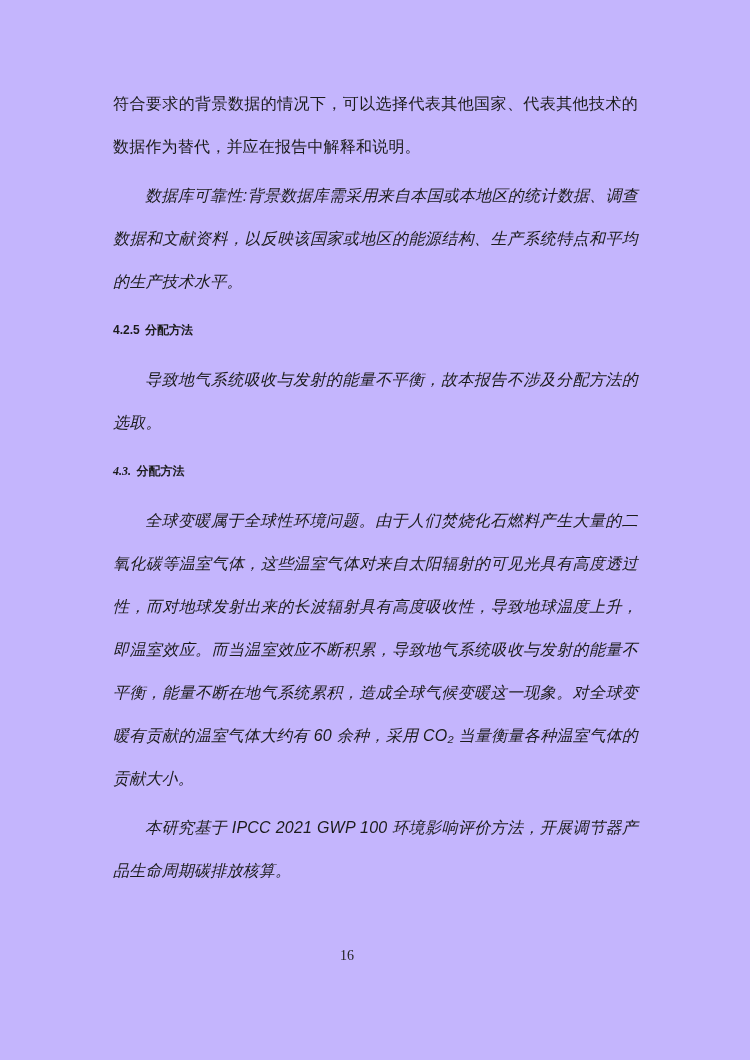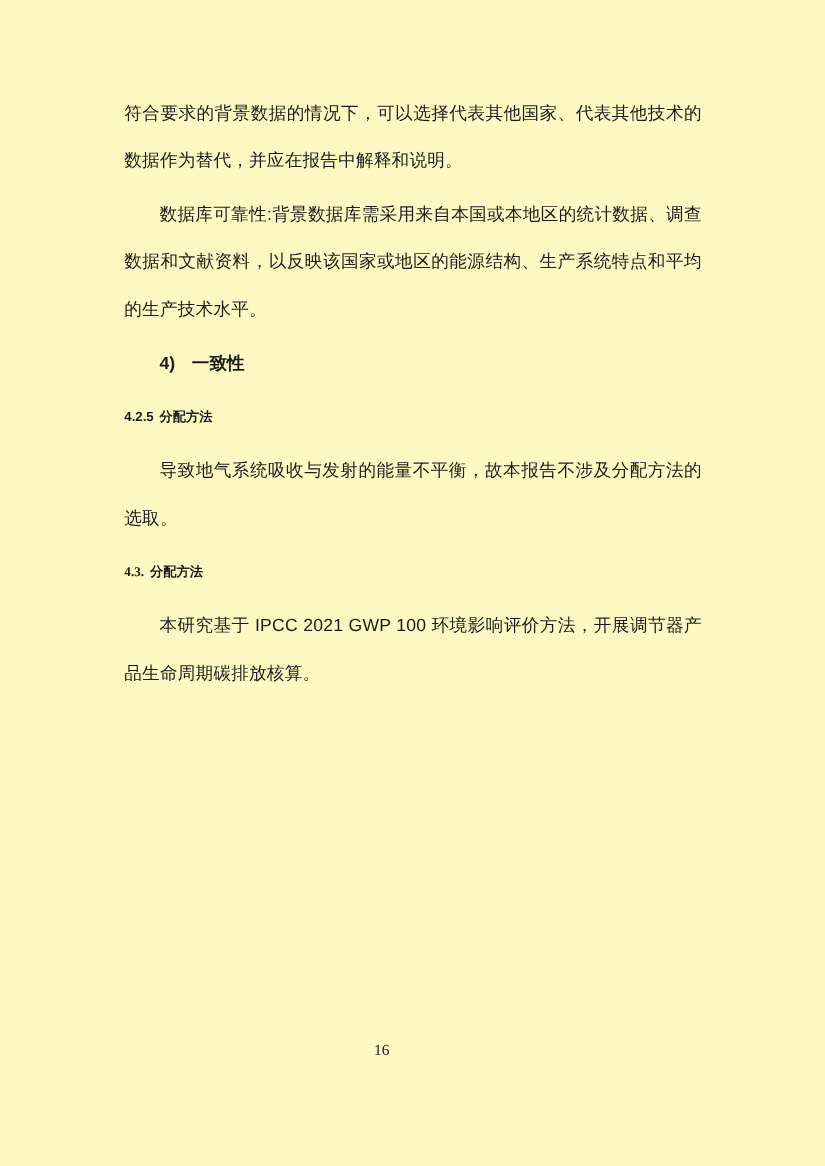--- a/index.html
+++ b/index.html
@@ -4,40 +4,41 @@
 <style>
   html, body {
     margin: 0;
     padding: 0;
     background: #ffffff;
   }
   .page {
     position: relative;
     width: 750px;
     height: 1060px;
-    background: #fef9c3;
+    background: #c4b5fd;
     box-sizing: border-box;
     padding: 82px 112px 0 113px;
     font-family: "Liberation Sans", "DejaVu Sans", sans-serif;
     color: #1b1b1b;
     overflow: hidden;
   }
   .body-para {
     margin: 6px 0 0 0;
     font-size: 16px;
     line-height: 43px;
     text-align: justify;
     font-weight: 500;
     letter-spacing: 0.2px;
   }
   .body-para.first {
     margin-top: 0;
   }
   .indent {
     text-indent: 2em;
+    font-style: italic;
   }
   .doc-heading {
     margin: 6px 0 0 0;
     font-size: 16px;
     line-height: 43px;
     font-weight: 700;
     text-align: left;
   }
   .doc-heading.sub {
     text-indent: 2em;
@@ -46,20 +47,21 @@
     font-size: 12px;
   }
   .h-num {
     margin-right: 0.45em;
   }
   .h-num.wide {
     margin-right: 0.95em;
   }
   .h-num.serif {
     font-family: "Liberation Serif", "DejaVu Serif", serif;
+    font-style: italic;
   }
   .page-number {
     position: absolute;
     left: 0;
     top: 948px;
     width: 694px;
     text-align: center;
     font-family: "Liberation Serif", "DejaVu Serif", serif;
     font-size: 14px;
     font-weight: 400;
@@ -68,27 +70,27 @@
 </style>
 </head>
 <body>
 
 <div class="page">
 
   <p class="body-para first">符合要求的背景数据的情况下，可以选择代表其他国家、代表其他技术的数据作为替代，并应在报告中解释和说明。</p>
 
   <p class="body-para indent">数据库可靠性:背景数据库需采用来自本国或本地区的统计数据、调查数据和文献资料，以反映该国家或地区的能源结构、生产系统特点和平均的生产技术水平。</p>
 
-  <h4 class="doc-heading sub"><span class="h-num wide">4)</span><span>一致性</span></h4>
 
 
   <h3 class="doc-heading lvl"><span class="h-num">4.2.5</span><span>分配方法</span></h3>
 
   <p class="body-para indent">导致地气系统吸收与发射的能量不平衡，故本报告不涉及分配方法的选取。</p>
 
   <h3 class="doc-heading lvl"><span class="h-num serif">4.3.</span><span>分配方法</span></h3>
 
+  <p class="body-para indent">全球变暖属于全球性环境问题。由于人们焚烧化石燃料产生大量的二氧化碳等温室气体，这些温室气体对来自太阳辐射的可见光具有高度透过性，而对地球发射出来的长波辐射具有高度吸收性，导致地球温度上升，即温室效应。而当温室效应不断积累，导致地气系统吸收与发射的能量不平衡，能量不断在地气系统累积，造成全球气候变暖这一现象。对全球变暖有贡献的温室气体大约有 60 余种，采用 CO₂ 当量衡量各种温室气体的贡献大小。</p>
 
   <p class="body-para indent">本研究基于 IPCC 2021 GWP 100 环境影响评价方法，开展调节器产品生命周期碳排放核算。</p>
 
   <div class="page-number">16</div>
 
 </div>
 
 </body></html>

